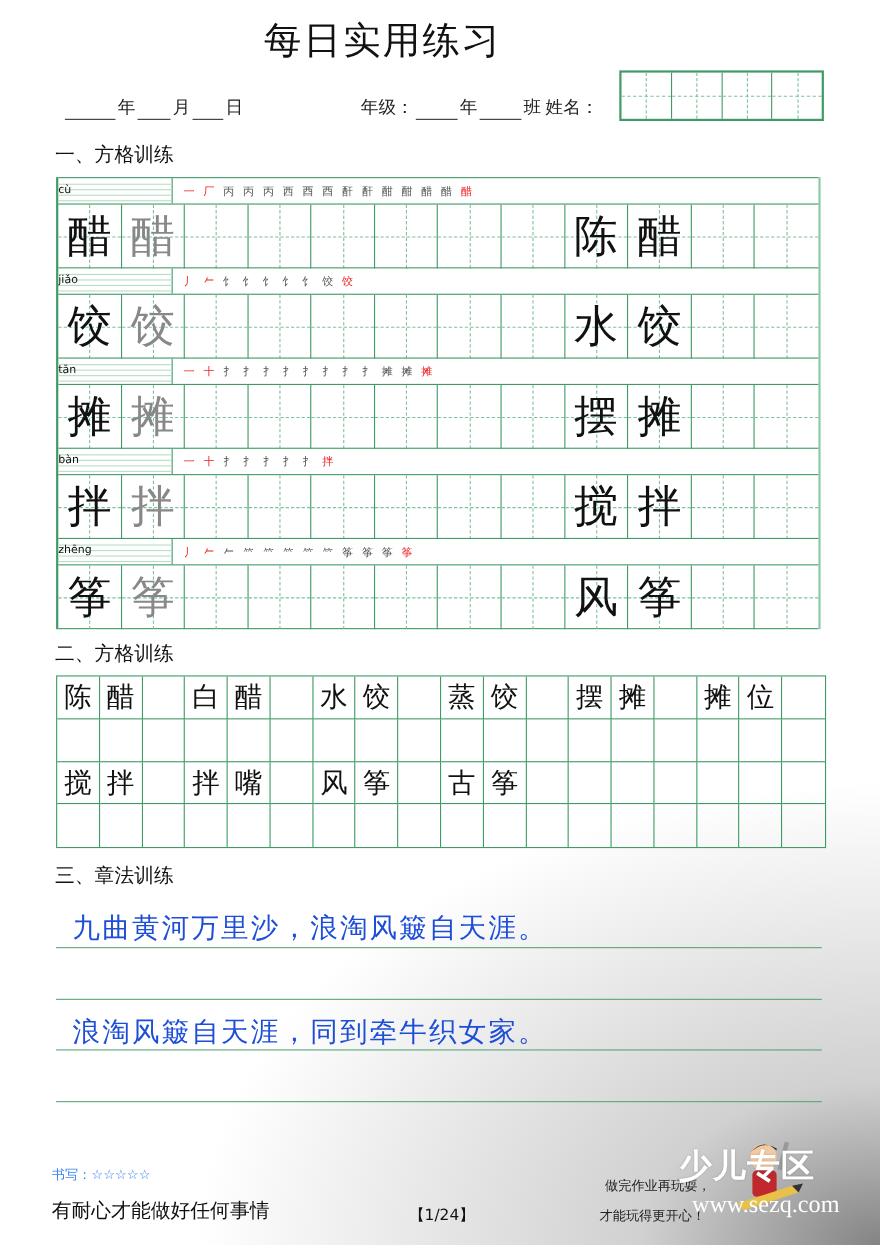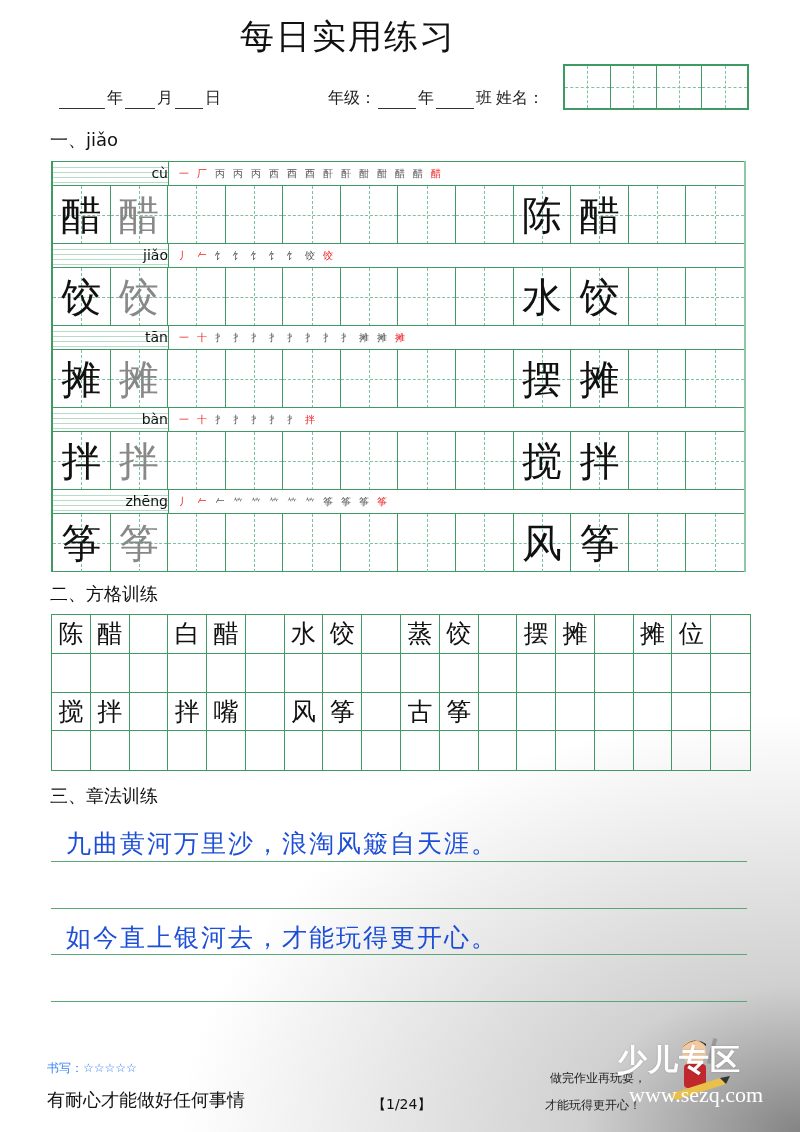--- a/index.html
+++ b/index.html
@@ -24,21 +24,21 @@
   .name-cell:last-child { border-right: none; }
   .name-cell::before { content: ""; position: absolute; left: 50%; top: 0; bottom: 0; border-left: 1px dashed #7cc29a; }
   .name-cell::after { content: ""; position: absolute; top: 50%; left: 0; right: 0; border-top: 1px dashed #7cc29a; }
 
   .section-title { position: absolute; left: 50px; font-size: 18px; color: #111; }
 
   
   .xz-grid { position: absolute; left: 51px; top: 161px; width: 695px; border-left: 2px solid #3f9a64; border-right: 2px solid #8fc8a6; }
   .xz-block { position: relative; }
   .py-row { height: 24px; display: flex; border-top: 1.5px solid #3f9a64; }
-  .py-cell { width: 116px; position: relative; border-right: 1.5px solid #3f9a64; text-align: right; font-size: 14px; line-height: 22px; }
+  .py-cell { width: 104px; position: relative; border-right: 1.5px solid #3f9a64; text-align: left; font-size: 10px; line-height: 22px; }
   .py-cell .lines { position: absolute; left: 0; right: 0; top: 0; bottom: 0; }
   .py-cell .lines i { position: absolute; left: 0; right: 0; height: 0; border-top: 1px solid #b9dcc6; }
   .py-cell span { position: relative; z-index: 1; }
   .stroke-cell { flex: 1; display: flex; align-items: center; padding-left: 6px; gap: 0; }
   .stroke { font-size: 10px; color: #555; width: 18px; text-align: center; }
   .stroke.red { color: #e22; }
   .ch-row { height: 58px; display: flex; border-top: 1.5px solid #3f9a64; }
   .ch-cell { width: 57.9px; height: 58px; position: relative; border-right: 1.5px solid #3f9a64; }
   .ch-cell:last-child { border-right: none; }
   .ch-cell::before { content: ""; position: absolute; left: 50%; top: 0; bottom: 0; border-left: 1.5px dashed #7cc29a; }
@@ -90,21 +90,21 @@
   <span style="margin-left:4px">姓名：</span>
 </div>
 
 <div class="name-box">
   <div class="name-cell"></div>
   <div class="name-cell"></div>
   <div class="name-cell"></div>
   <div class="name-cell"></div>
 </div>
 
-<div class="section-title" style="top:128px">一、jiǎo</div>
+<div class="section-title" style="top:128px">一、方格训练</div>
 
 <div class="xz-grid" id="xz-grid">
     <div class="xz-block">
       <div class="py-row">
         <div class="py-cell"><div class="lines">
             <i style="top:5px"></i>
             <i style="top:10px"></i>
             <i style="top:15px"></i>
             <i style="top:20px"></i>
           </div><span>cù</span></div>
@@ -405,21 +405,21 @@
     <div class="fg-cell lastrow"></div>
     <div class="fg-cell lastrow"></div>
     <div class="fg-cell lastrow"></div>
   </div>
 
 <div class="section-title" style="top:784px">三、章法训练</div>
 
 <div class="zf-text" style="top:827px">九曲黄河万里沙，浪淘风簸自天涯。</div>
 <div class="zf-line" style="top:861px"></div>
 <div class="zf-line" style="top:908px"></div>
-<div class="zf-text" style="top:921px">如今直上银河去，才能玩得更开心。</div>
+<div class="zf-text" style="top:921px">浪淘风簸自天涯，同到牵牛织女家。</div>
 <div class="zf-line" style="top:954px"></div>
 <div class="zf-line" style="top:1001px"></div>
 
 <div class="footer-rate">书写：☆☆☆☆☆</div>
 <div class="footer-motto">有耐心才能做好任何事情</div>
 <div class="footer-page">【1/24】</div>
 
 <div class="promo" style="top:1070px">做完作业再玩耍，</div>
 <div class="promo" style="top:1097px;left:545px">才能玩得更开心！</div>
 

